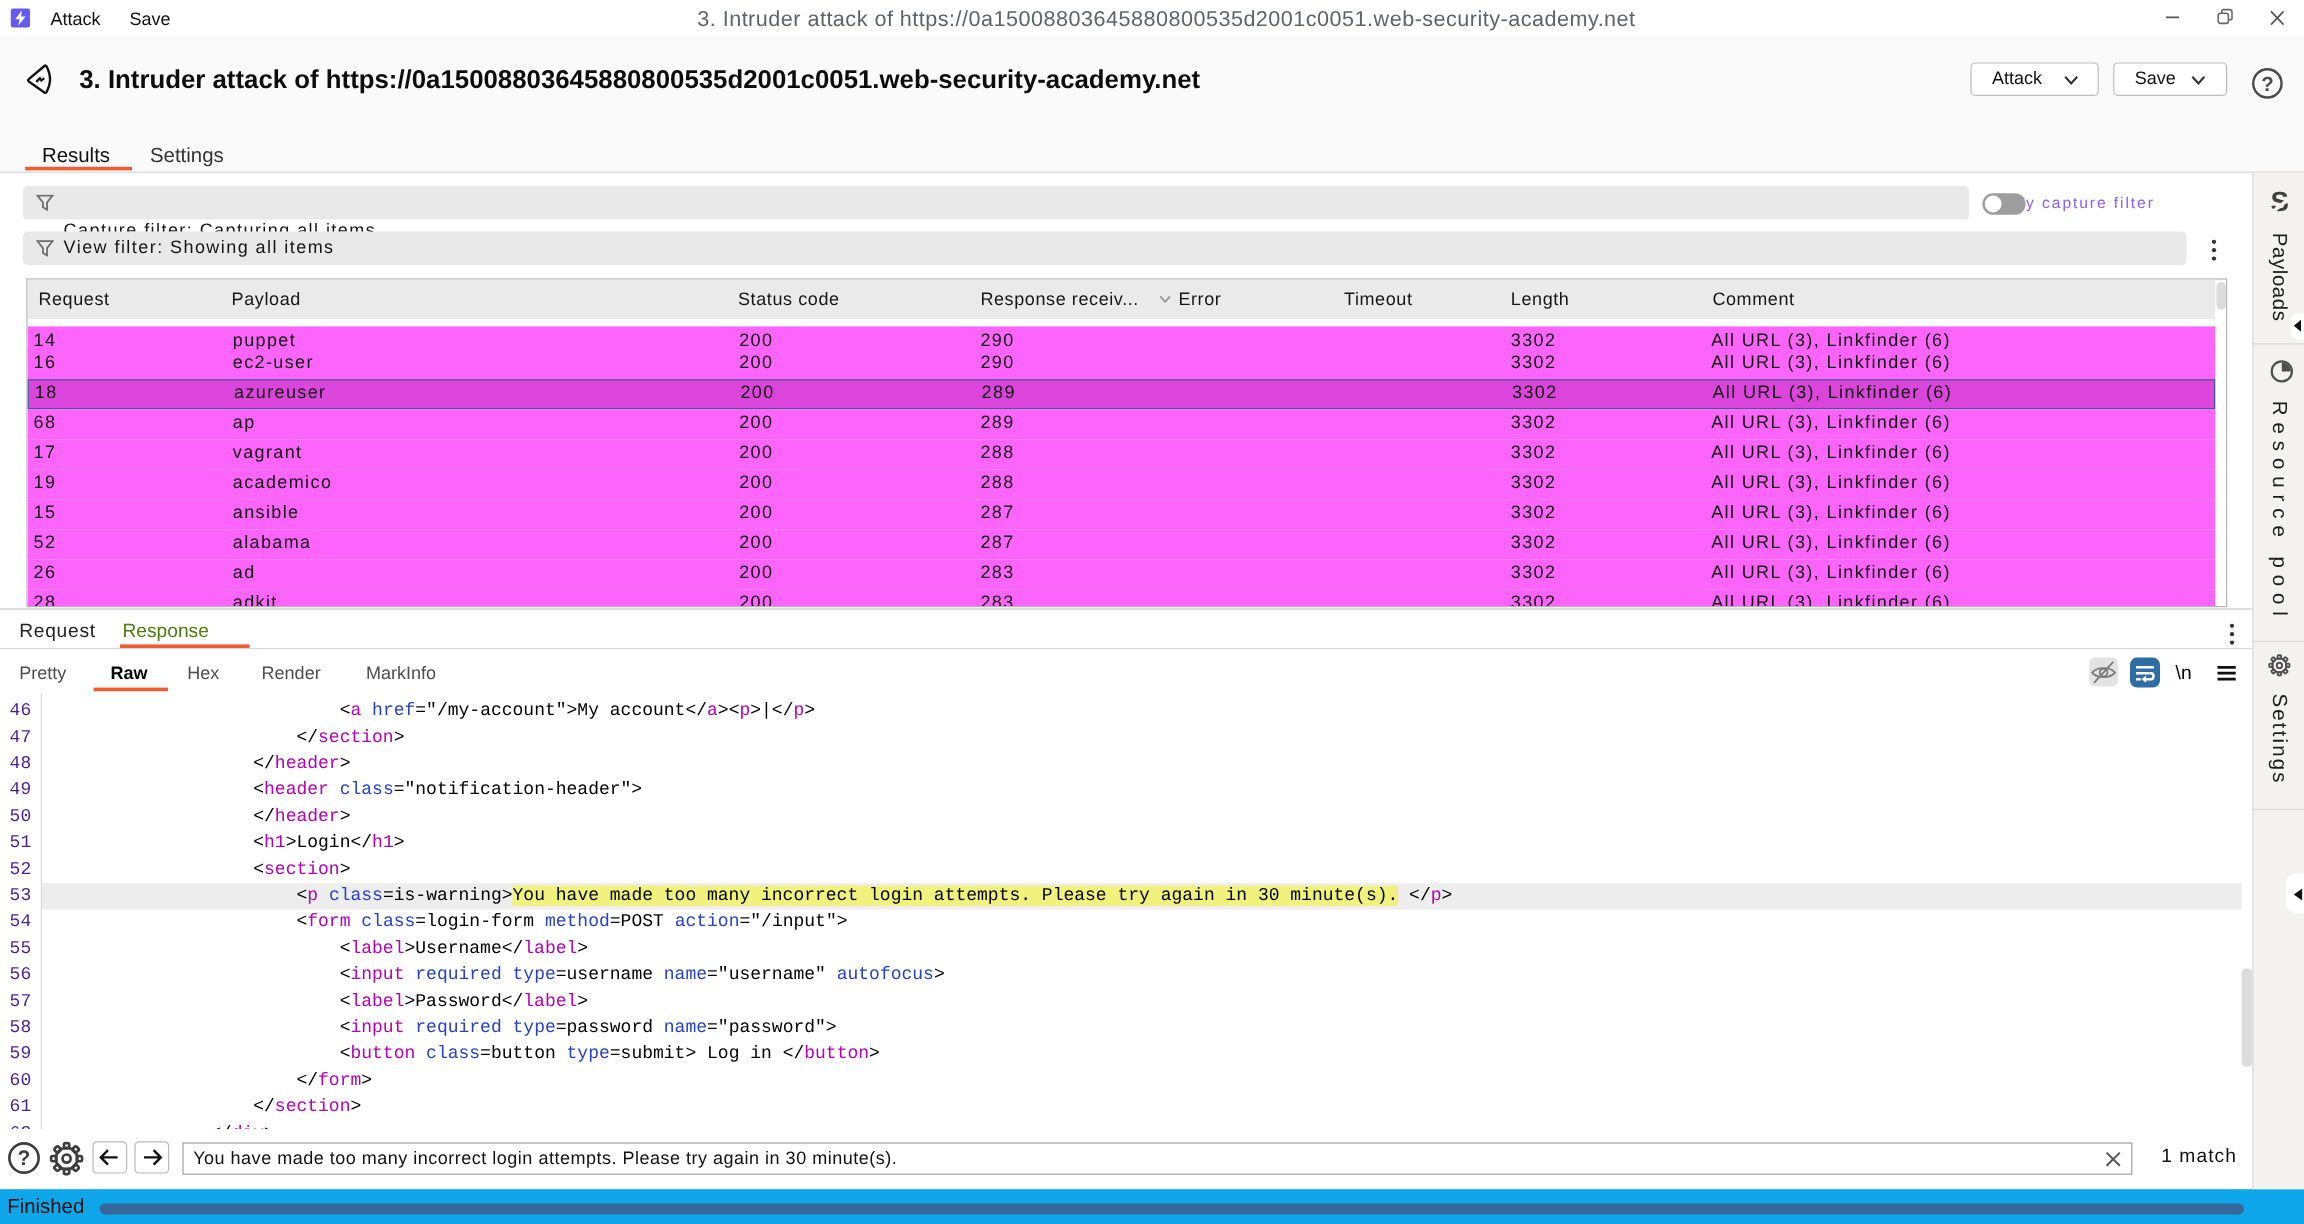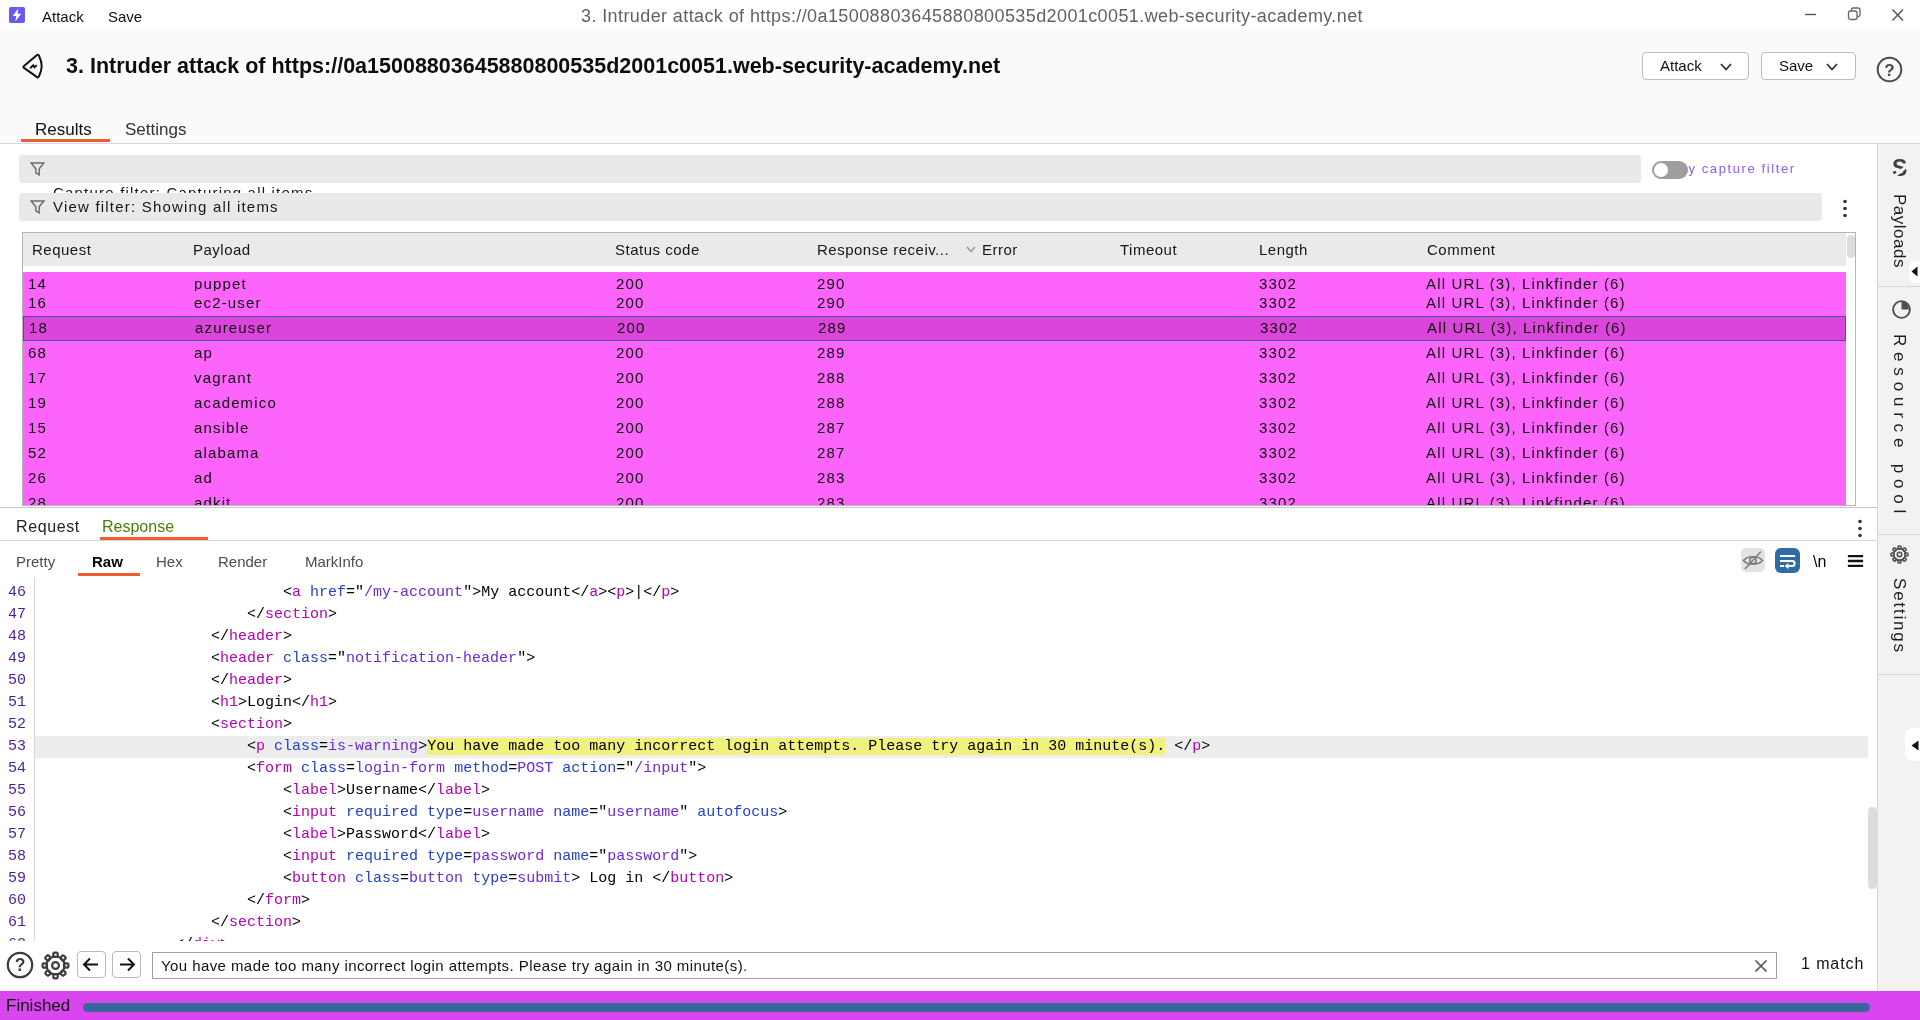--- a/index.html
+++ b/index.html
@@ -32,27 +32,27 @@
   .h1{left:9px}.h2{left:170px}.h3{left:592px}.h4{left:794px}.h5{left:959px}.h6{left:1097px}.h7{left:1236px}.h8{left:1404px}
   
   #panel { position:absolute; left:0; top:507px; width:1878px; height:434px; border-top:1px solid #c8c8c8; border-bottom:1px solid #c8c8c8; background:#fff; }
   
   #editor { position:absolute; left:0; top:69px; width:1878px; height:364px; overflow:hidden; background:#fff; }
   pre { font-family:"Liberation Mono", monospace; font-size:15px; line-height:22px; }
   #gutter { position:absolute; left:0; top:5px; width:26px; text-align:right; color:#4c1d95; font-size:15px; }
   #gutline { position:absolute; left:34px; top:0; width:1px; height:364px; background:#d8d8d8; }
   #hl53 { position:absolute; left:35px; top:159px; width:1833px; height:22px; background:#ededed; }
   #code { position:absolute; left:40px; top:5px; color:#000; }
-  .tg{color:#b400b4} .at{color:#2541c8} .av{color:#6d28d9} .yl{background:#f1f17d}
+  .tg{color:#b400b4} .at{color:#2541c8} .av{color:#000000} .yl{background:#f1f17d}
   
   #searchbar { position:absolute; left:0; top:941px; width:1878px; height:50px; background:#fff; }
   .sqbtn { position:absolute; top:10px; width:29px; height:27px; background:#fff; border:1px solid #b9b9b9; border-radius:4px; }
   #searchinput { position:absolute; left:152px; top:11px; width:1625px; height:27px; border:1px solid #a0a0a0; background:#fff; font-size:15px; color:#111; }
   
-  #statusstrip { position:absolute; left:0; top:991px; width:1920px; height:29px; background:#d946ef; }
+  #statusstrip { position:absolute; left:0; top:991px; width:1920px; height:29px; background:#0ea5e9; }
   #progress { position:absolute; left:83px; top:12px; width:1787px; height:9px; border-radius:4.5px; background:#38689b; }
   
   #sidebar { position:absolute; left:1877px; top:144px; width:43px; height:847px; background:#f3f2f0; border-left:1px solid #d8d8d8; }
   .vtext { position:absolute; writing-mode:vertical-rl; text-orientation:mixed; color:#1c1c1c; font-size:17px; }
   .sdivider { position:absolute; left:0; width:43px; height:1px; background:#d9d9d9; }
 </style>
 </head>
 <body>
 
 <div id="titlebar">

